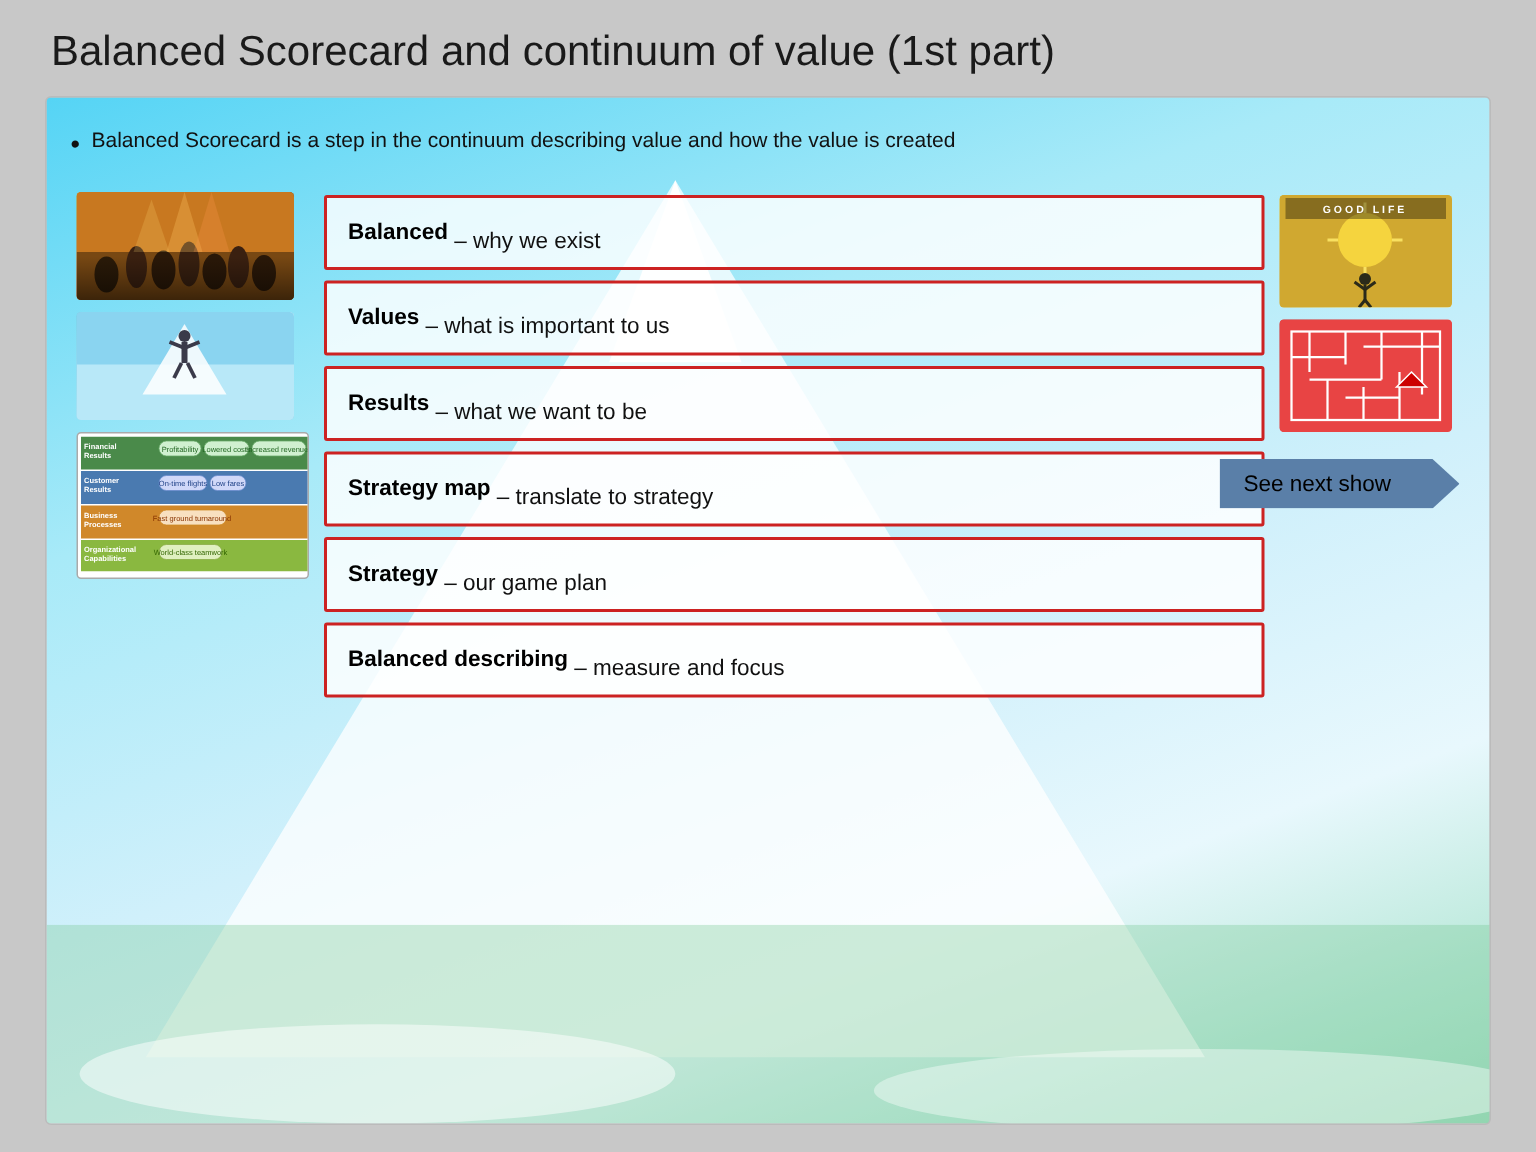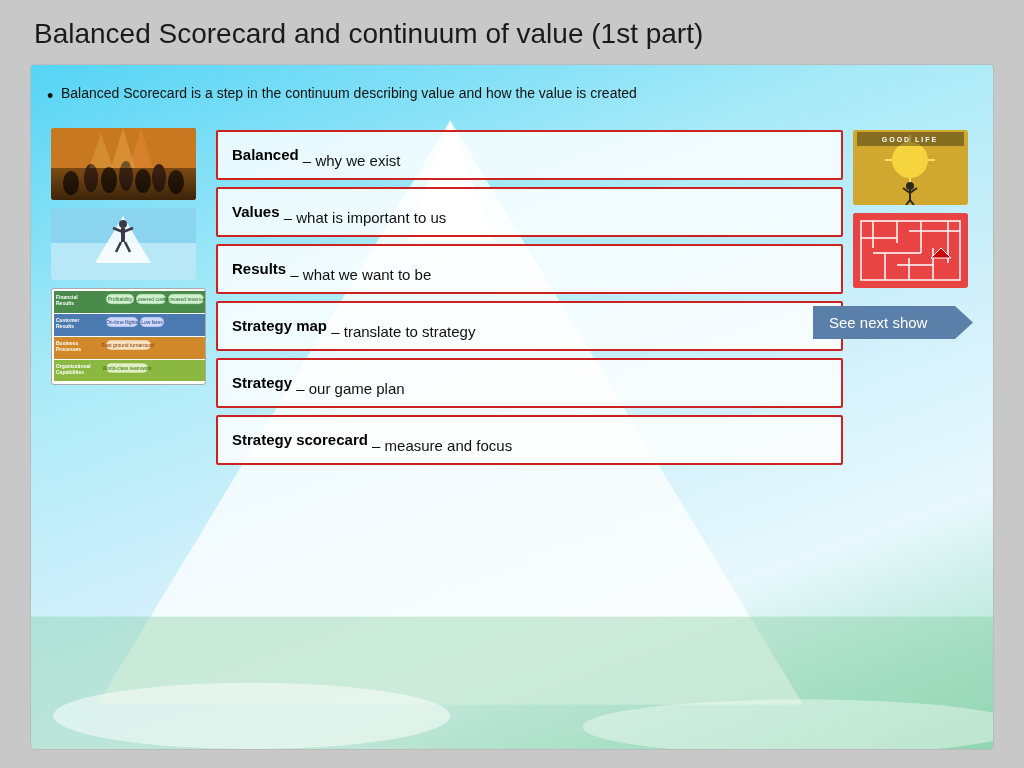--- a/index.html
+++ b/index.html
@@ -169,21 +169,21 @@
       position: relative;
       overflow: hidden;
     }
 
     .see-next-btn {
       align-self: flex-end;
       margin-top: auto;
       display: flex;
       align-items: center;
       background: #5a7fa8;
-      color: #ffffff;
+      color: #000000;
       font-size: 15px;
       font-weight: 500;
       padding: 8px 16px;
       border: none;
       cursor: pointer;
       clip-path: polygon(0 0, calc(100% - 18px) 0, 100% 50%, calc(100% - 18px) 100%, 0 100%);
       padding-right: 32px;
       min-width: 160px;
     }
   </style>
@@ -304,21 +304,21 @@
       </div>
       <div class="item-box">
         <span class="bold">Strategy map</span>
         <span class="normal">&nbsp;– translate to strategy</span>
       </div>
       <div class="item-box">
         <span class="bold">Strategy</span>
         <span class="normal">&nbsp;– our game plan</span>
       </div>
       <div class="item-box">
-        <span class="bold">Strategy scorecard</span>
+        <span class="bold">Balanced describing</span>
         <span class="normal">&nbsp;– measure and focus</span>
       </div>
     </div>
 
     <div class="right-images">
 
       <div class="img-good-life">
         <svg width="115" height="75" viewBox="0 0 115 75">
 
           <rect width="115" height="75" fill="#d0a830"></rect>

